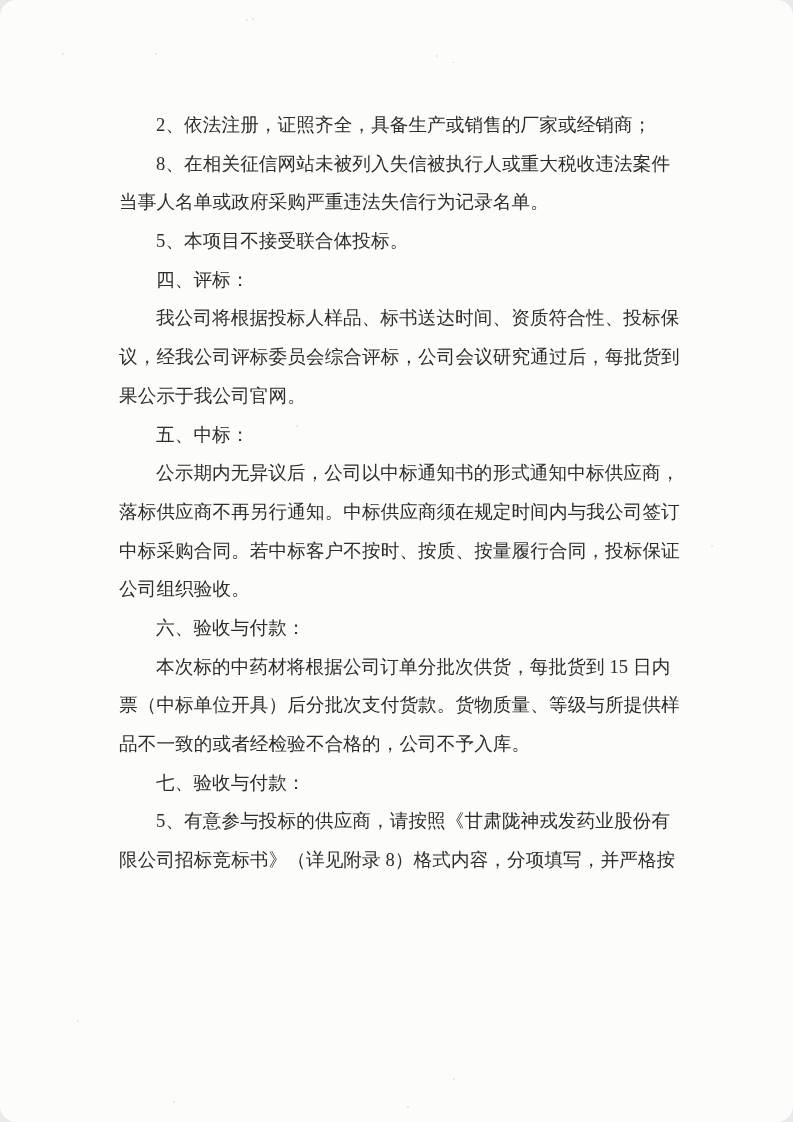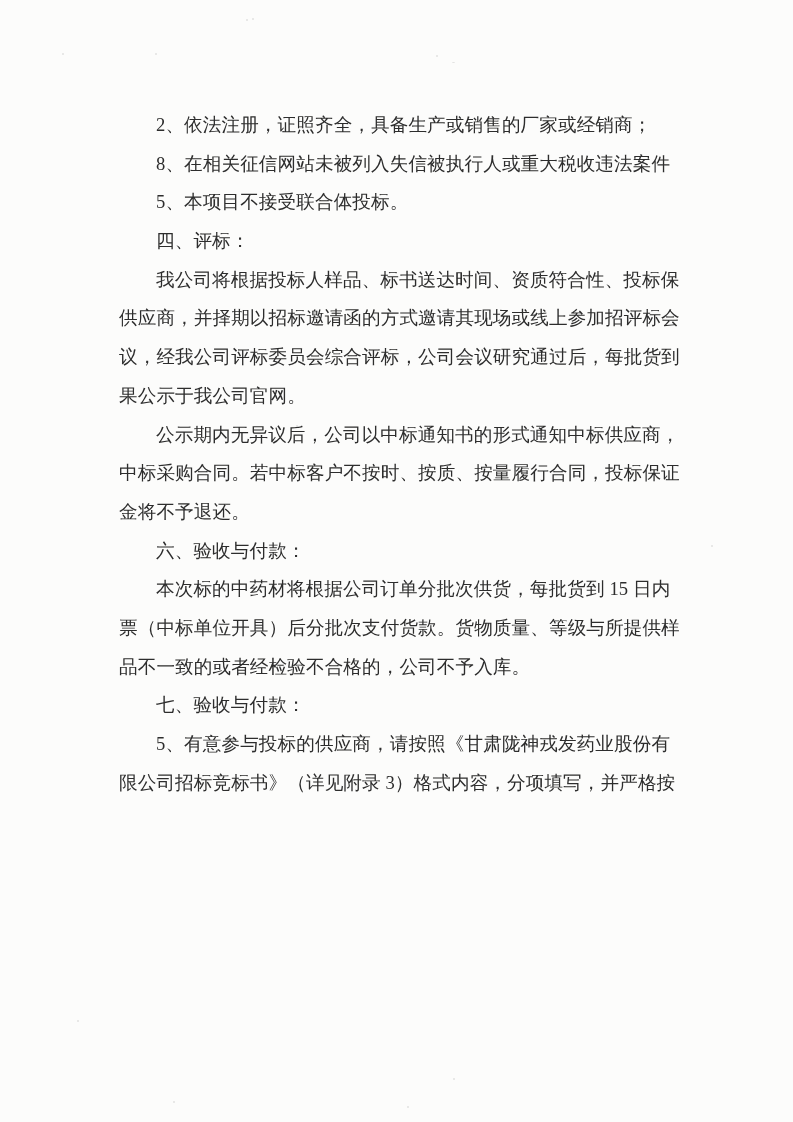--- a/index.html
+++ b/index.html
@@ -52,40 +52,42 @@
   .noise i:nth-child(7)  { left: 77px;  top: 1020px; }
   .noise i:nth-child(8)  { left: 453px; top: 1078px; }
   .noise i:nth-child(9)  { left: 173px; top: 1101px; }
   .noise i:nth-child(10) { left: 407px; top: 1106px; }
   .noise i:nth-child(11) { left: 711px; top: 545px;  }
   .noise i:nth-child(12) { left: 296px; top: 425px;  }
 </style>
 </head>
 <body>
 
-<div class="page" style="background: rgb(252, 252, 251);">
+<div class="page" style="background: rgb(252, 252, 251); border-radius: 16px;">
   <div class="doc-body" style="color: rgb(45, 45, 45);">
       <div class="doc-line indent">2、依法注册，证照齐全，具备生产或销售的厂家或经销商；</div>
       <div class="doc-line indent">8、在相关征信网站未被列入失信被执行人或重大税收违法案件</div>
+      <div class="doc-line">当事人名单或政府采购严重违法失信行为记录名单。</div>
       <div class="doc-line indent">5、本项目不接受联合体投标。</div>
       <div class="doc-line indent">四、评标：</div>
       <div class="doc-line indent">我公司将根据投标人样品、标书送达时间、资质符合性、投标保</div>
-      <div class="doc-line">供应商，并择期以招标邀请函的方式邀请其现场或线上参加招评标会</div>
       <div class="doc-line">议，经我公司评标委员会综合评标，公司会议研究通过后，每批货到</div>
       <div class="doc-line">果公示于我公司官网。</div>
+      <div class="doc-line indent">五、中标：</div>
       <div class="doc-line indent">公示期内无异议后，公司以中标通知书的形式通知中标供应商，</div>
+      <div class="doc-line">落标供应商不再另行通知。中标供应商须在规定时间内与我公司签订</div>
       <div class="doc-line">中标采购合同。若中标客户不按时、按质、按量履行合同，投标保证</div>
-      <div class="doc-line">金将不予退还。</div>
+      <div class="doc-line">公司组织验收。</div>
       <div class="doc-line indent">六、验收与付款：</div>
       <div class="doc-line indent">本次标的中药材将根据公司订单分批次供货，每批货到 15 日内</div>
       <div class="doc-line">票（中标单位开具）后分批次支付货款。货物质量、等级与所提供样</div>
       <div class="doc-line">品不一致的或者经检验不合格的，公司不予入库。</div>
       <div class="doc-line indent">七、验收与付款：</div>
       <div class="doc-line indent">5、有意参与投标的供应商，请按照《甘肃陇神戎发药业股份有</div>
-      <div class="doc-line">限公司招标竞标书》（详见附录 3）格式内容，分项填写，并严格按</div>
+      <div class="doc-line">限公司招标竞标书》（详见附录 8）格式内容，分项填写，并严格按</div>
     </div>
   <div class="noise">
     <i></i>
     <i></i>
     <i></i>
     <i></i>
     <i></i>
     <i></i>
     <i></i>
     <i></i>

